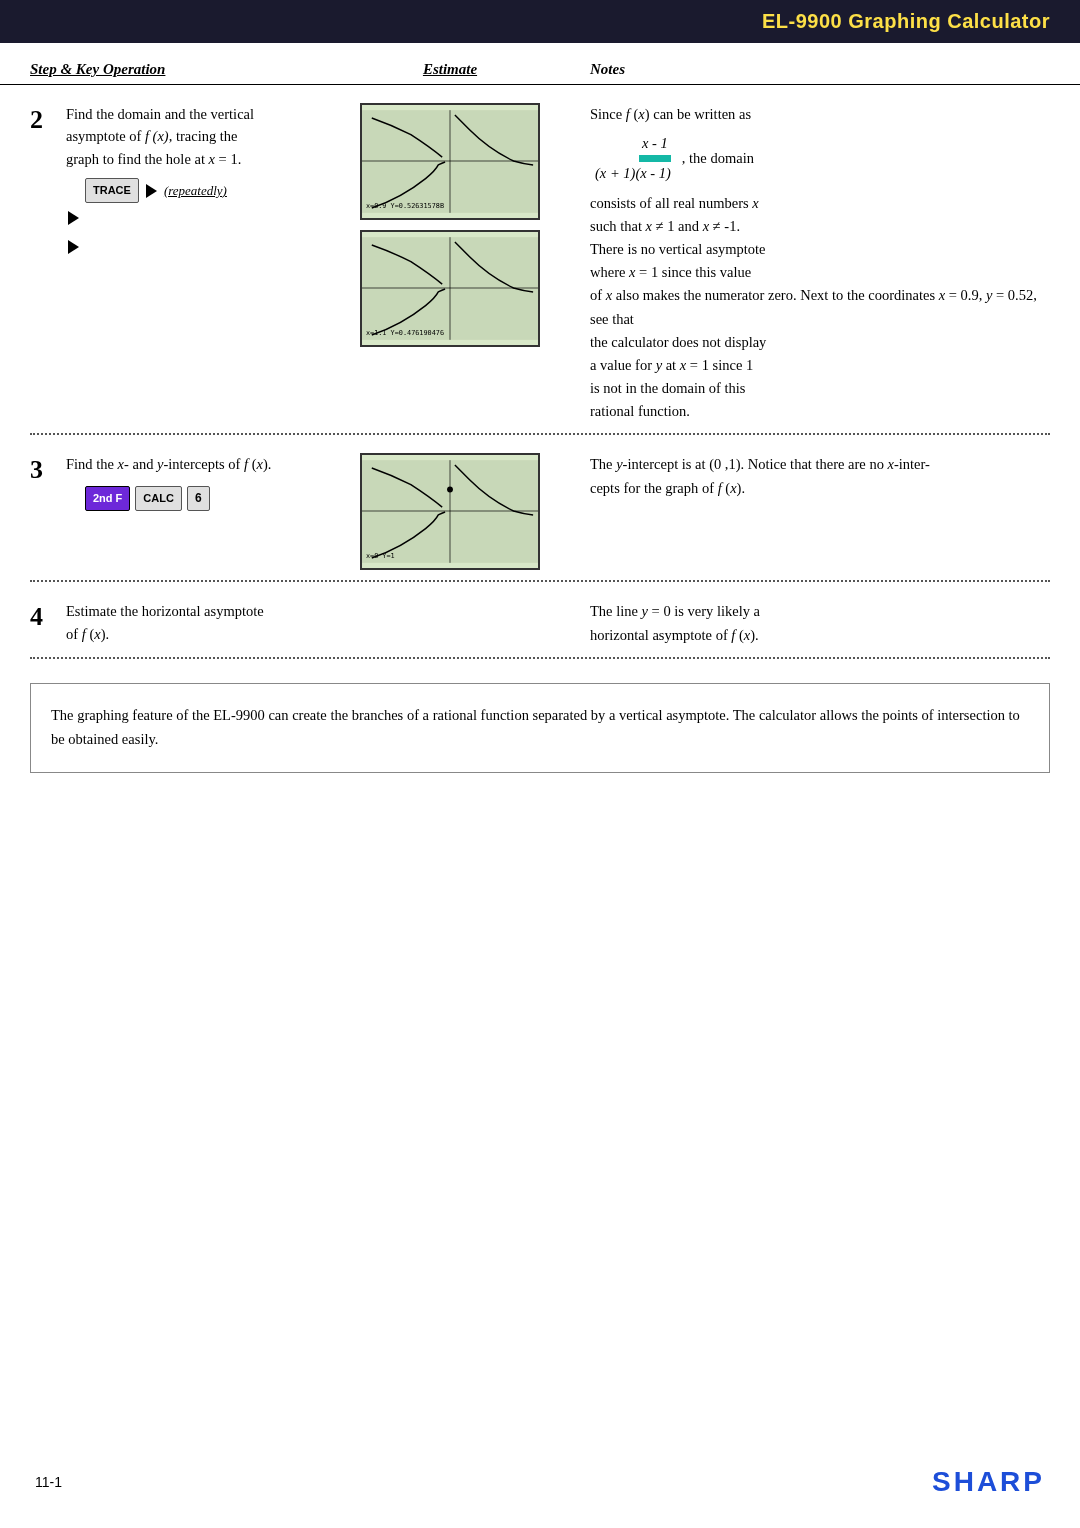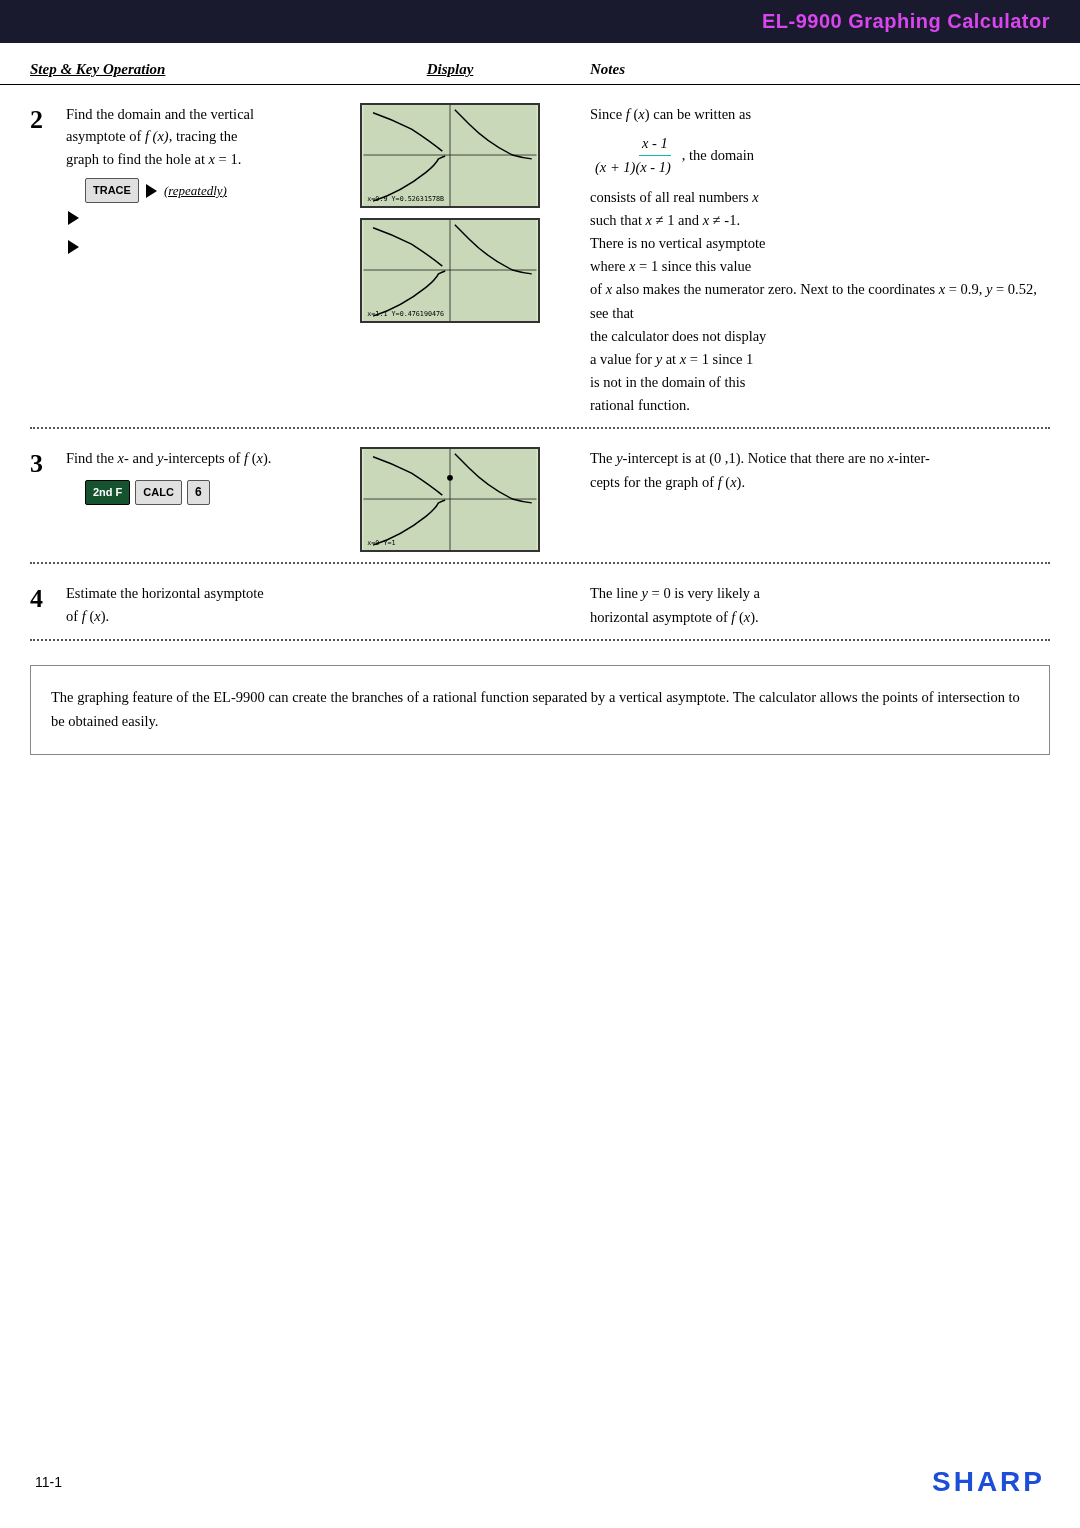--- a/index.html
+++ b/index.html
@@ -9,21 +9,21 @@
       background: #ffffff;
       font-family: Times New Roman, Times, serif;
       font-size: 15px;
       color: #000;
       position: relative;
     }
 
     
     .header {
       background: #1a1a2e;
-      color: #d946ef;
+      color: #fde047;
       text-align: right;
       padding: 10px 30px;
       font-size: 20px;
       font-weight: bold;
       font-family: Arial, sans-serif;
       letter-spacing: 0.5px;
     }
 
     
     .col-headers {
@@ -97,21 +97,21 @@
     .notes-col {
       flex: 1;
       padding-left: 30px;
       line-height: 1.6;
       font-size: 14.5px;
     }
 
     
     .calc-screen {
       width: 180px;
-      height: 105px;
+      height: 117px;
       border: 2px solid #333;
       background: #d8e8c8;
       position: relative;
       overflow: hidden;
     }
 
     
     .graph-svg {
       width: 100%;
       height: 100%;
@@ -133,21 +133,21 @@
       font-size: 11px;
       font-family: Arial, sans-serif;
       font-weight: bold;
       padding: 3px 7px;
       border: 1px solid #000;
       border-radius: 2px;
       display: inline-block;
     }
 
     .key-btn.blue {
-      background: #14532d;
+      background: #6d28d9;
       color: #fff;
     }
 
     .key-btn.white {
       background: #e0e0e0;
       color: #000;
       border: 1px solid #555;
     }
 
     .key-arrow {
@@ -176,21 +176,21 @@
 
     
     .fraction {
       display: inline-flex;
       flex-direction: column;
       align-items: center;
       vertical-align: middle;
       margin: 0 2px;
       font-style: italic;
     }
-    .frac-num { border-bottom: 1px solid #14b8a6; padding: 0 3px; margin-left: 44px; }
+    .frac-num { border-bottom: 7px solid #14b8a6; padding: 0 3px; margin-left: 44px; }
     .frac-den { padding: 0 3px; }
 
     
     .notice-box {
       border: 1px solid #888;
       padding: 20px 20px;
       margin: 24px 0 20px 0;
       font-size: 14.5px;
       line-height: 1.65;
     }
@@ -237,21 +237,21 @@
   </style>
 </head>
 <body>
 
 <div class="header">
   <span>EL-9900 Graphing Calculator</span>
 </div>
 
 <div class="col-headers">
   <div class="col-step">Step &amp; Key Operation</div>
-  <div class="col-display">Display</div>
+  <div class="col-display">Estimate</div>
   <div class="col-notes">Notes</div>
 </div>
 
 <div class="content">
 
   <div class="section-row">
     <div class="step-num">2</div>
     <div class="step-content">
       <div>
         <span>Find the domain and the vertical</span><br>

